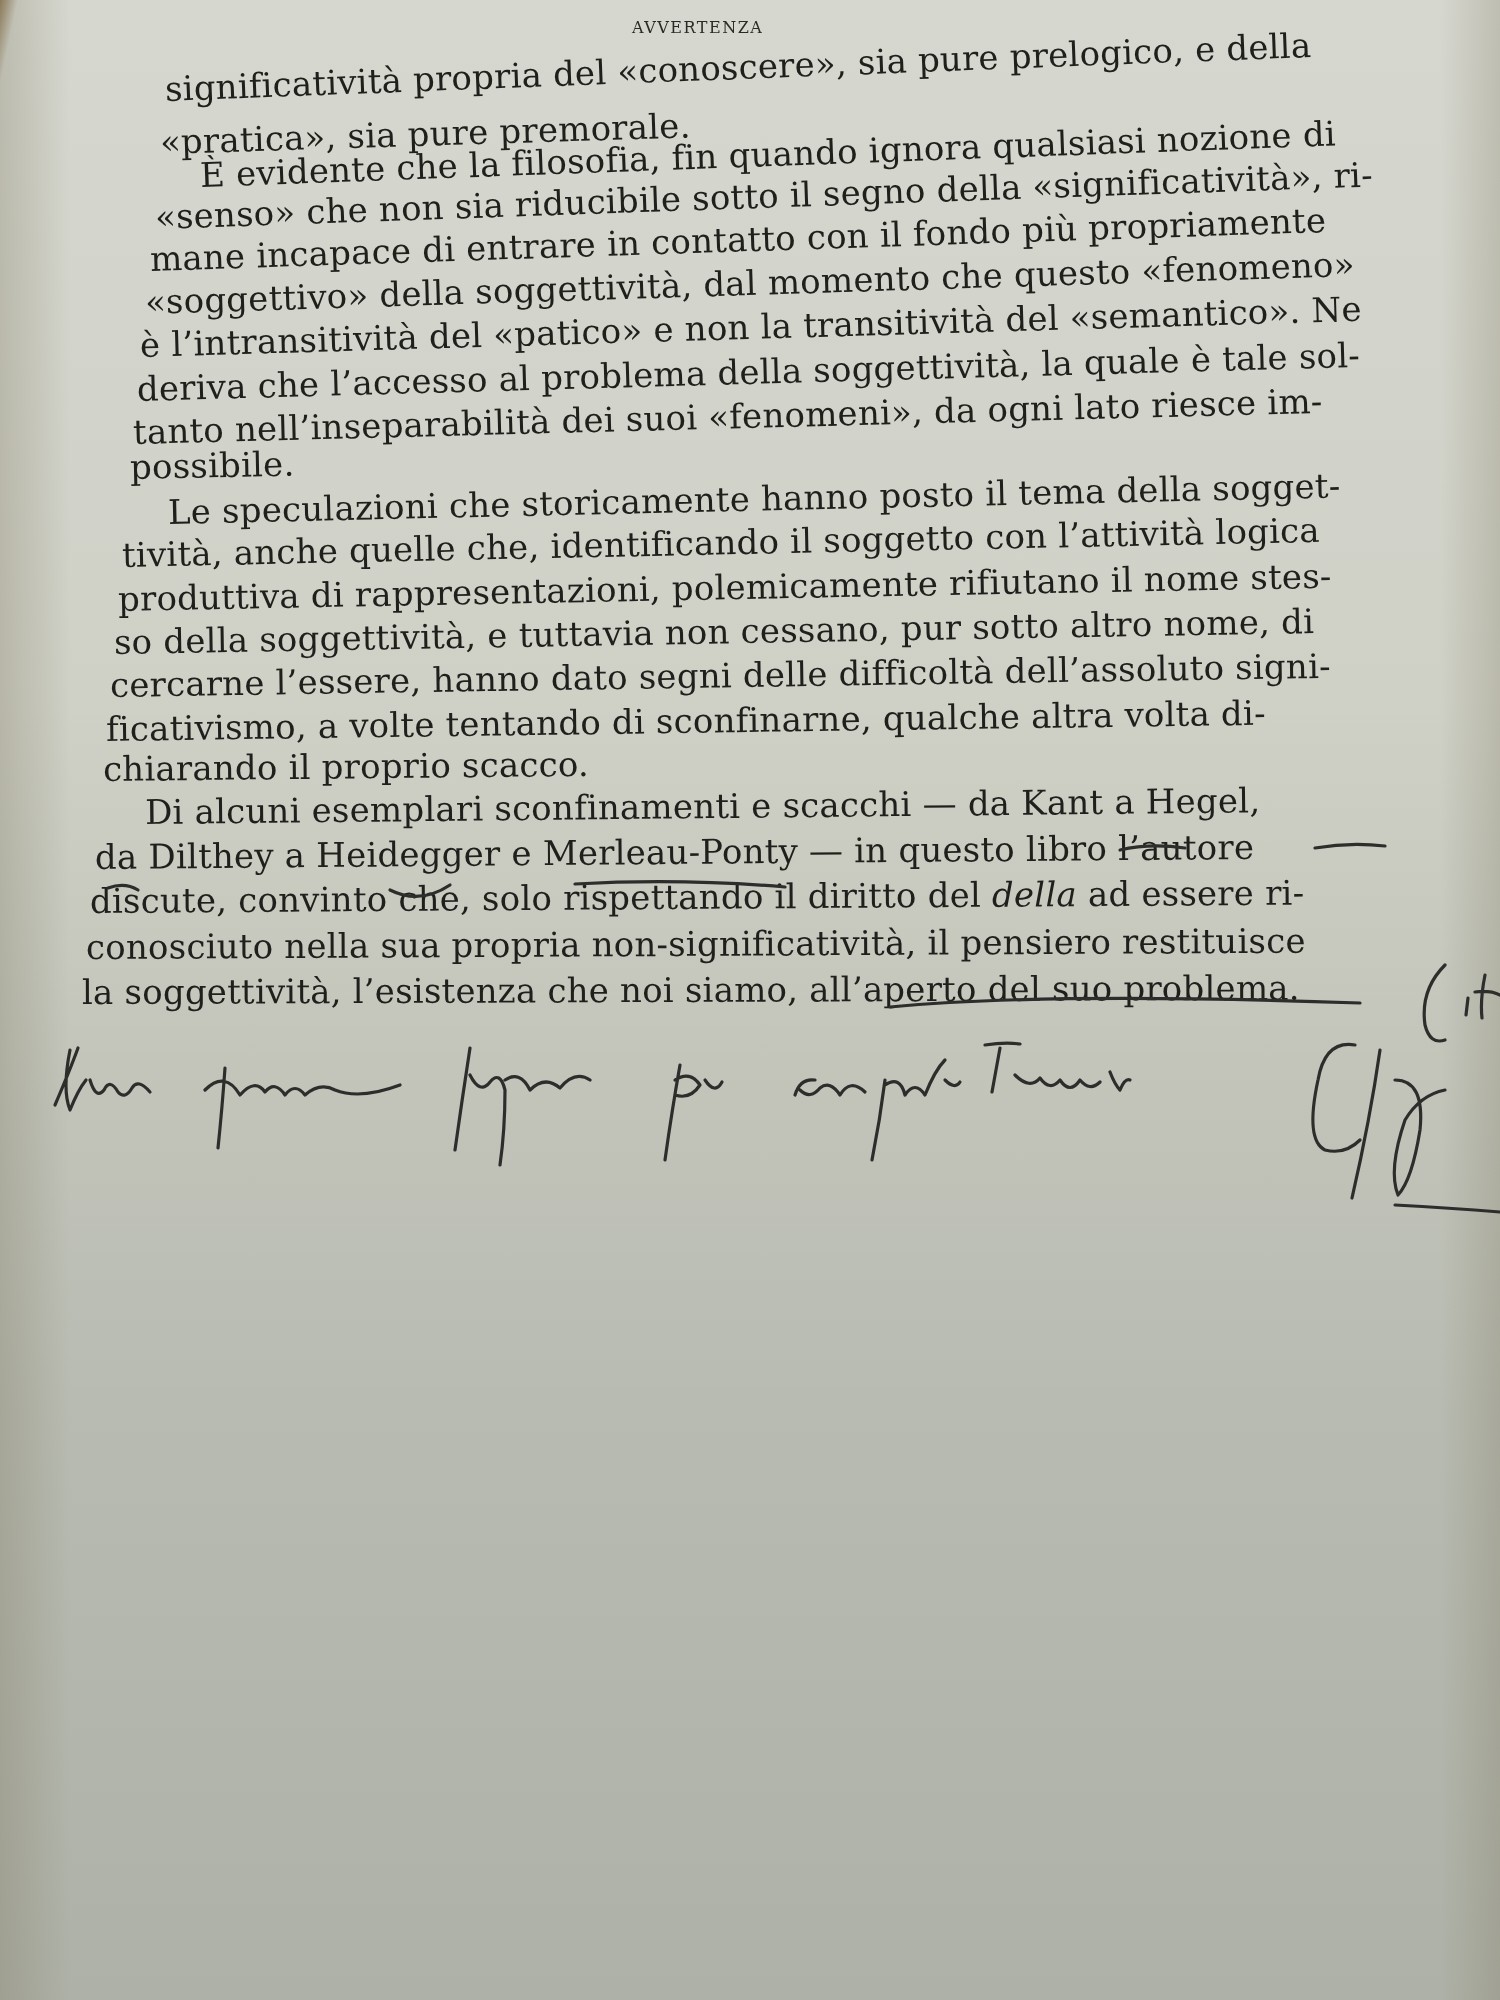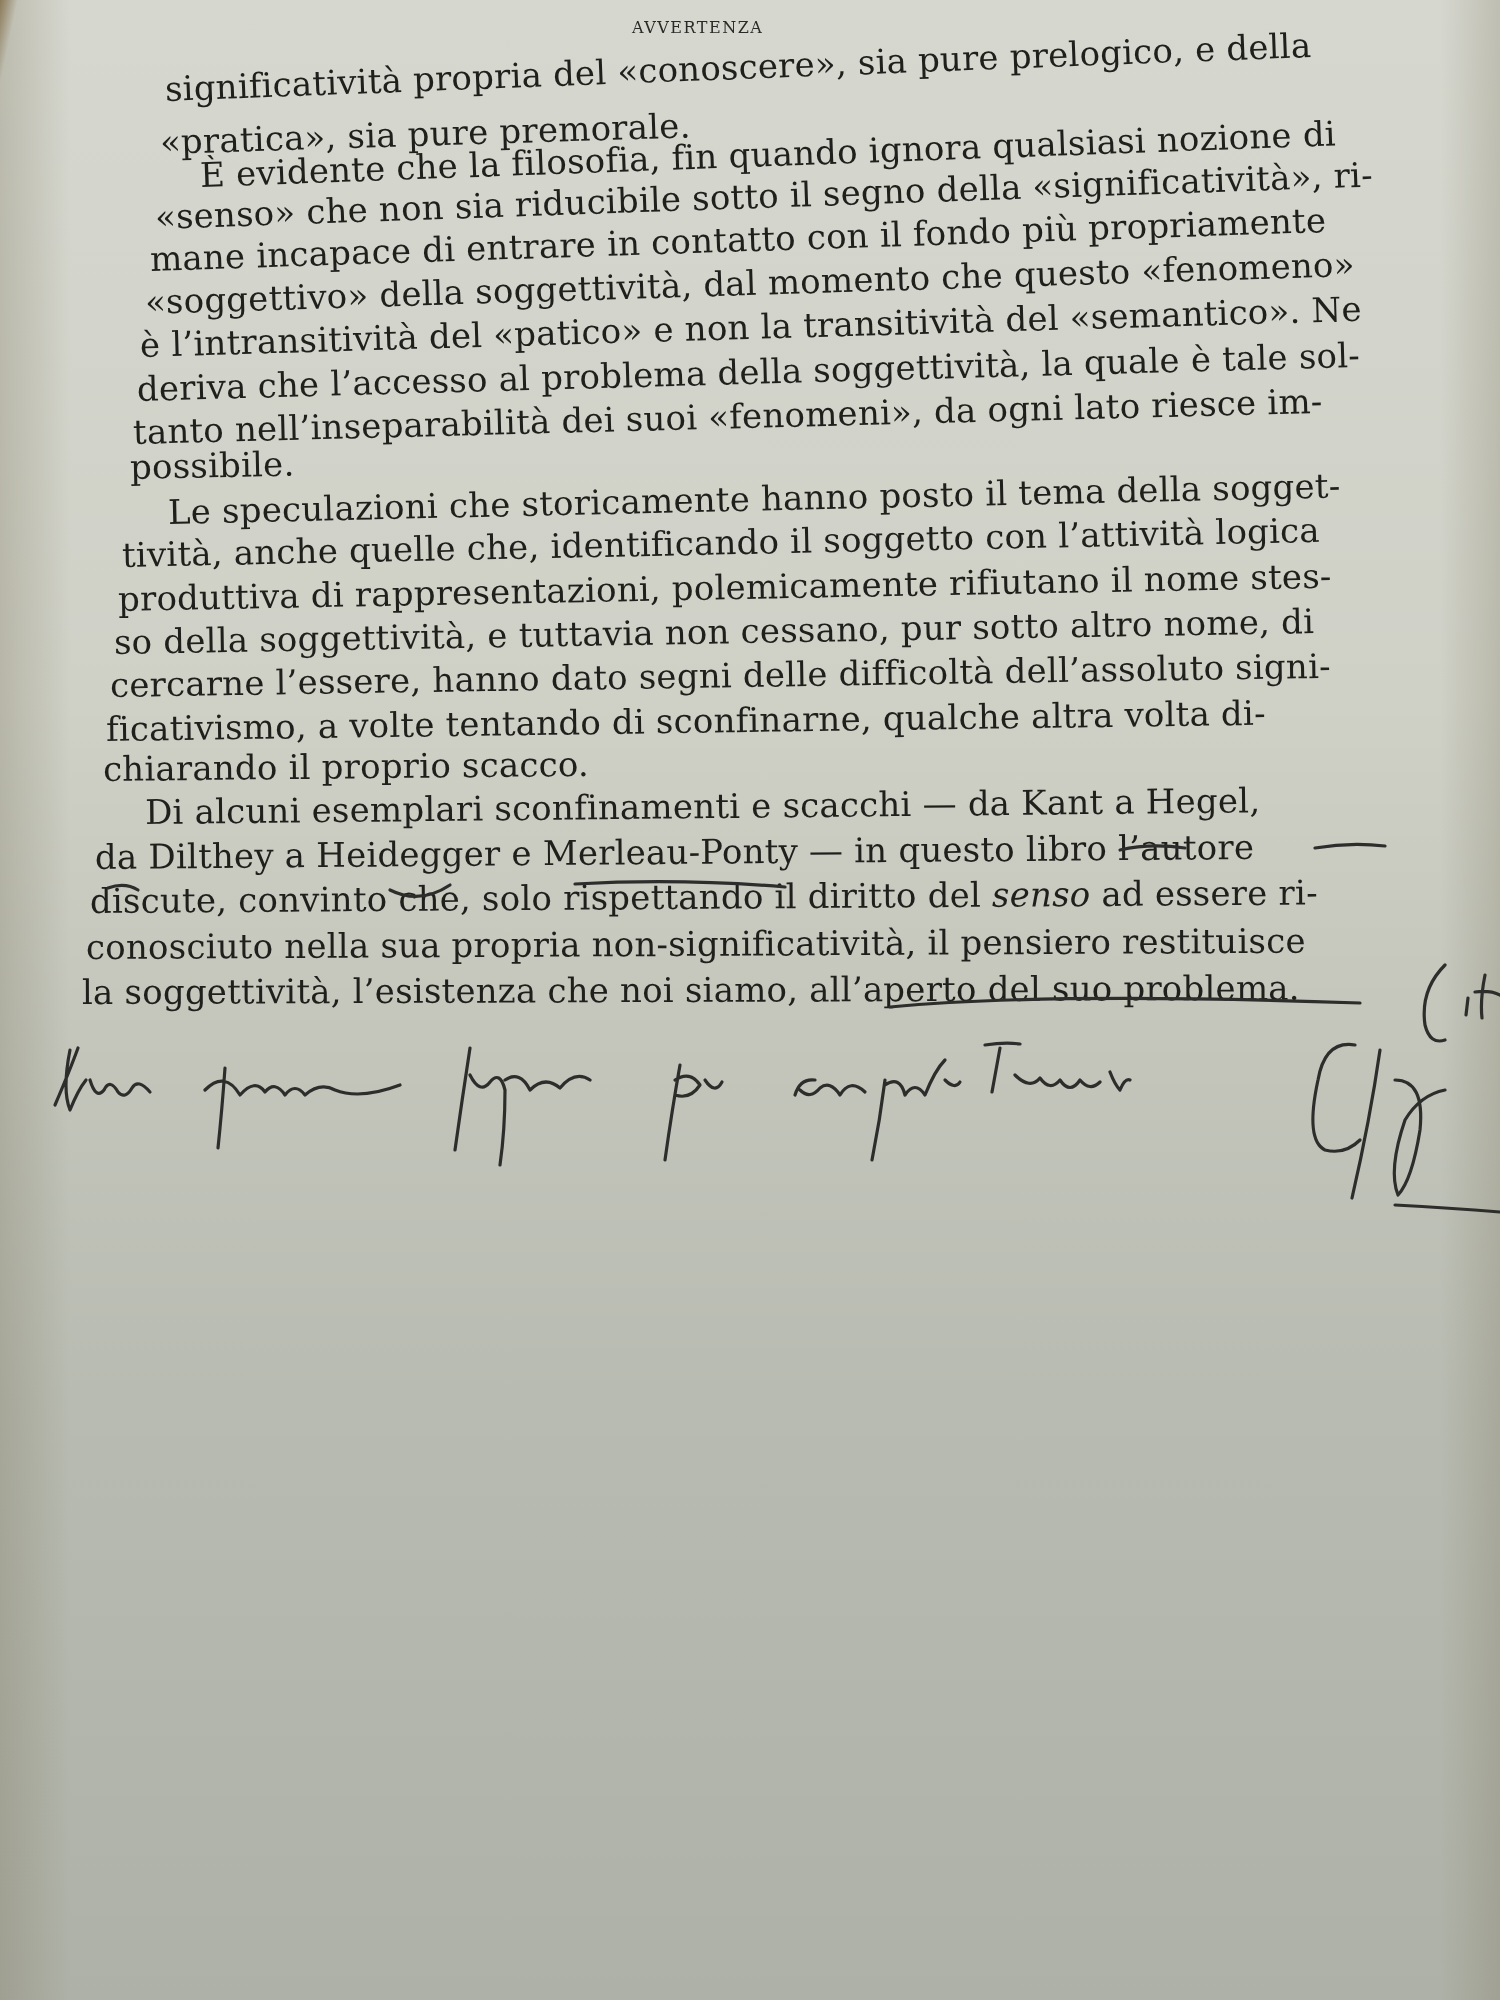--- a/index.html
+++ b/index.html
@@ -60,21 +60,21 @@
     <div class="line" style="left:130px;top:450px;transform:rotate(-1.2deg);">possibile.</div>
     <div class="line" style="left:168px;top:495px;transform:rotate(-1.3deg);">Le speculazioni che storicamente hanno posto il tema della sogget-</div>
     <div class="line" style="left:122px;top:538px;transform:rotate(-1.2deg);">tività, anche quelle che, identificando il soggetto con l’attività logica</div>
     <div class="line" style="left:118px;top:582px;transform:rotate(-1.1deg);">produttiva di rappresentazioni, polemicamente rifiutano il nome stes-</div>
     <div class="line" style="left:114px;top:625px;transform:rotate(-1.0deg);">so della soggettività, e tuttavia non cessano, pur sotto altro nome, di</div>
     <div class="line" style="left:110px;top:668px;transform:rotate(-0.9deg);">cercarne l’essere, hanno dato segni delle difficoltà dell’assoluto signi-</div>
     <div class="line" style="left:106px;top:712px;transform:rotate(-0.8deg);">ficativismo, a volte tentando di sconfinarne, qualche altra volta di-</div>
     <div class="line" style="left:103px;top:752px;transform:rotate(-0.6deg);">chiarando il proprio scacco.</div>
     <div class="line" style="left:145px;top:795px;transform:rotate(-0.6deg);">Di alcuni esemplari sconfinamenti e scacchi — da Kant a Hegel,</div>
     <div class="line" style="left:95px;top:840px;transform:rotate(-0.5deg);">da Dilthey a Heidegger e Merleau-Ponty — in questo libro l’autore</div>
-    <div class="line" style="left:90px;top:884px;transform:rotate(-0.4deg);"><span>discute, convinto che, solo rispettando il diritto del </span><em>senso</em><span> ad essere ri-</span></div>
+    <div class="line" style="left:90px;top:884px;transform:rotate(-0.4deg);"><span>discute, convinto che, solo rispettando il diritto del </span><em>della</em><span> ad essere ri-</span></div>
     <div class="line" style="left:86px;top:930px;transform:rotate(-0.3deg);">conosciuto nella sua propria non-significatività, il pensiero restituisce</div>
     <div class="line" style="left:82px;top:975px;transform:rotate(-0.2deg);">la soggettività, l’esistenza che noi siamo, all’aperto del suo problema.</div>
   </div>
 
   <svg class="handwriting" viewBox="0 0 1500 1250">
 
     <g>
       <path d="M1120 850 Q1150 843 1185 848"></path>
       <path d="M1315 848 Q1350 842 1385 846"></path>
       <path d="M108 888 Q125 882 138 890"></path>

